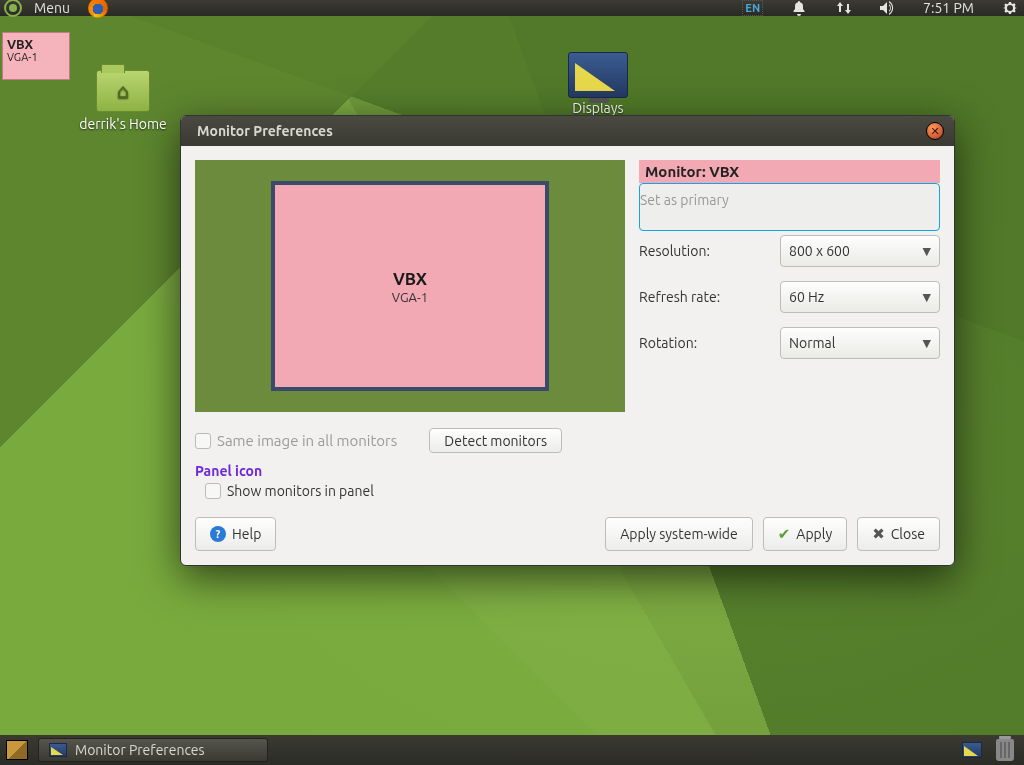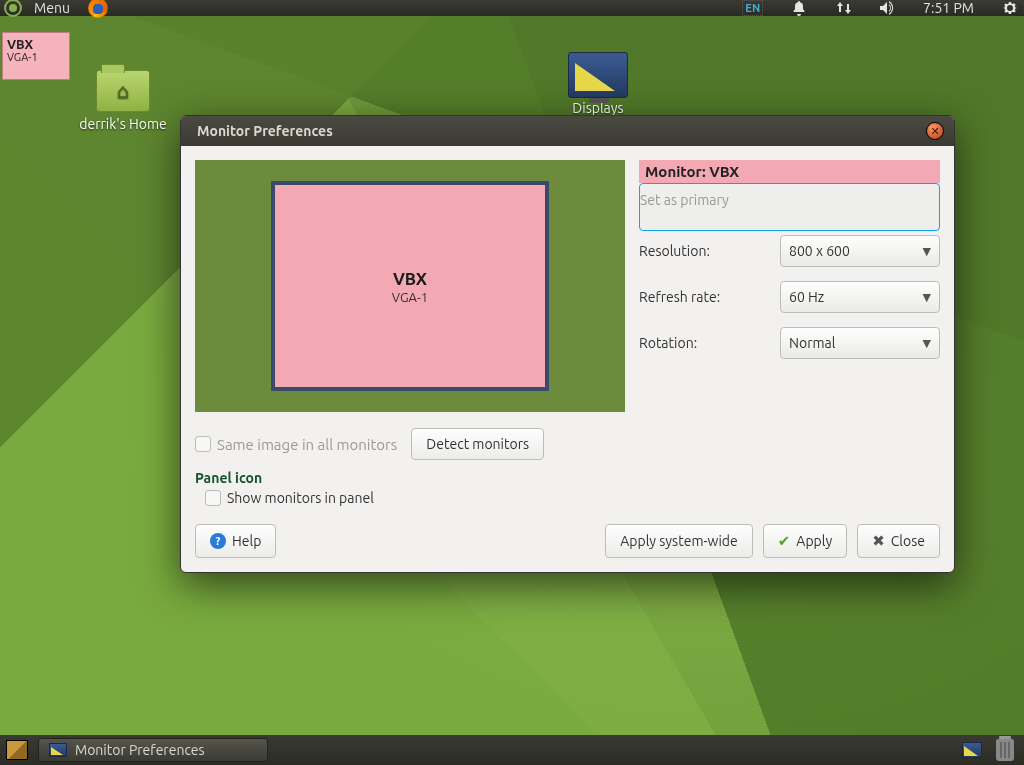--- a/index.html
+++ b/index.html
@@ -171,33 +171,33 @@
   }
   .settings-grid{display:grid;grid-template-columns:1fr 160px;row-gap:14px;align-items:center;margin-top:4px;}
   .settings-grid label{font-size:14px;color:#333;}
   .combo{
     height:32px;border:1px solid #bdbdb8;border-radius:4px;background:linear-gradient(#fefefe,#eaeae6);
     display:flex;align-items:center;padding:0 8px;font-size:14px;color:#333;position:relative;
   }
   .combo .caret{margin-left:auto;color:#555;font-size:11px;}
 
   .mid-row{
-    display:flex;align-items:center;gap:14px;padding:8px 14px 4px;
+    display:flex;align-items:center;gap:32px;padding:8px 14px 4px;
   }
   .chk{
     width:16px;height:16px;border:1px solid #bbb;border-radius:3px;background:#f7f7f5;display:inline-block;vertical-align:middle;margin-right:6px;position:relative;
   }
   .mid-row .disabled-text{color:#9a9a96;font-size:15px;}
   .detect-btn{
-    height:32px;padding:0 14px;border:1px solid #bdbdb8;border-radius:4px;background:linear-gradient(#fefefe,#ececea);
+    height:25px;padding:0 14px;border:1px solid #bdbdb8;border-radius:4px;background:linear-gradient(#fefefe,#ececea);
     font-size:14px;color:#333;display:inline-flex;align-items:center;
   }
 
   .panel-section{padding:6px 14px 0;}
-  .panel-section .section-title{font-weight:bold;font-size:14px;color:#14532d;margin-bottom:4px;}
+  .panel-section .section-title{font-weight:bold;font-size:14px;color:#6d28d9;margin-bottom:4px;}
   .panel-section .row{font-size:14px;color:#333;display:flex;align-items:center;}
 
   .bottom-row{
     display:flex;gap:10px;padding:18px 14px 14px;
   }
   .btn{
     height:34px;padding:0 14px;border:1px solid #bdbdb8;border-radius:4px;
     background:linear-gradient(#fefefe,#ececea);font-size:14px;color:#333;
     display:inline-flex;align-items:center;gap:6px;
   }

